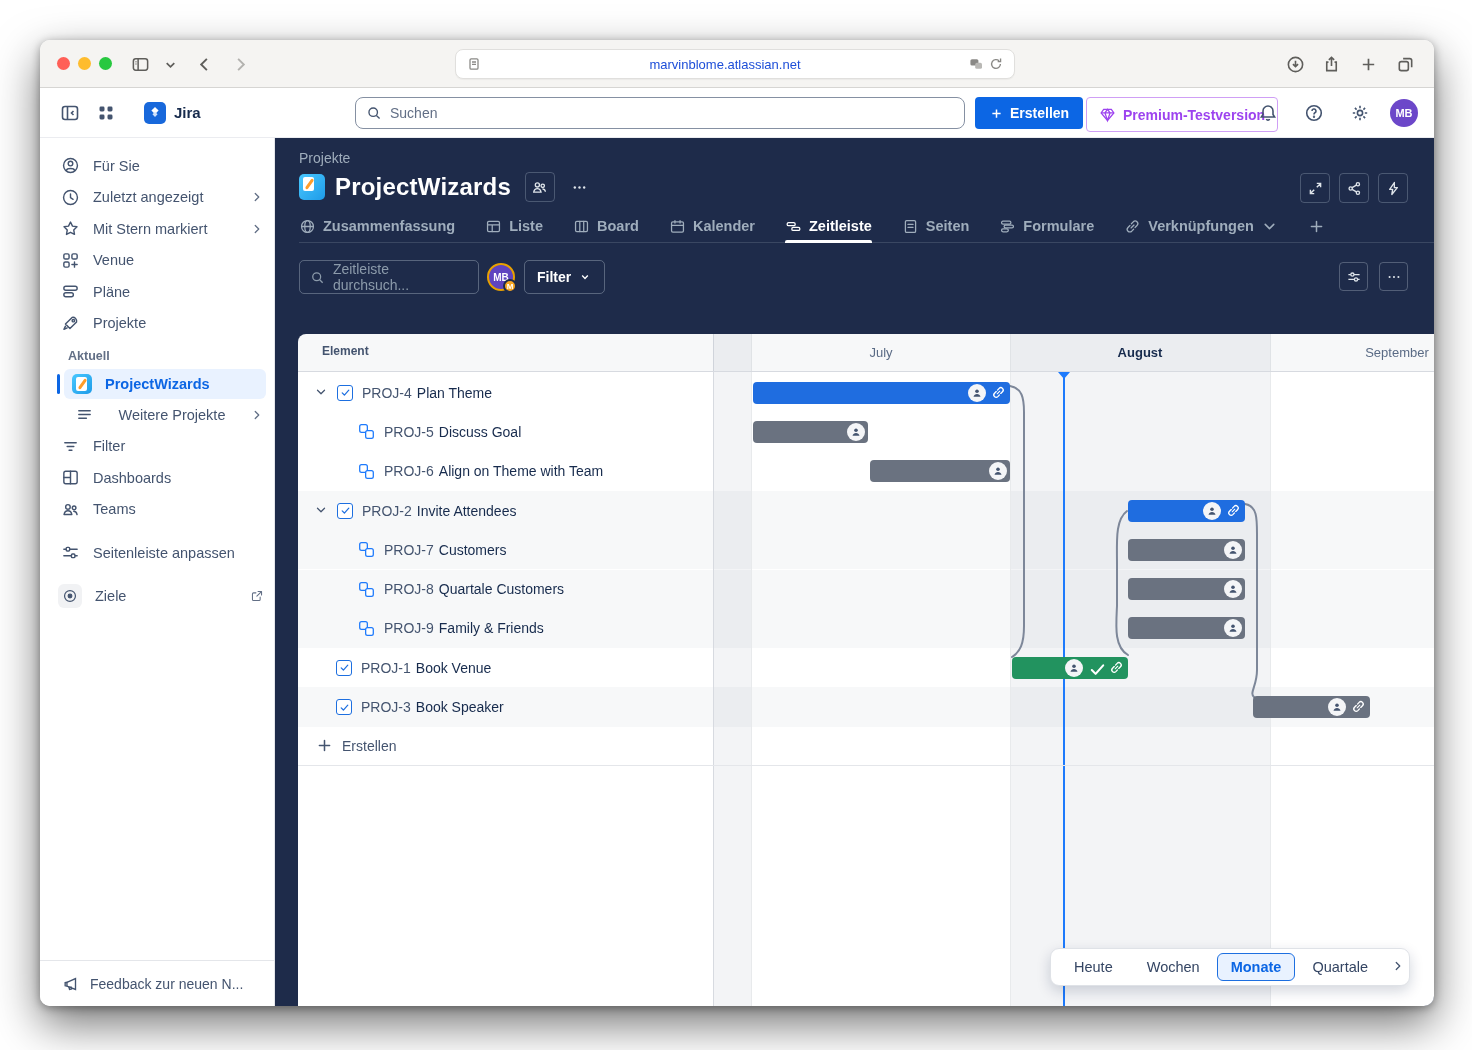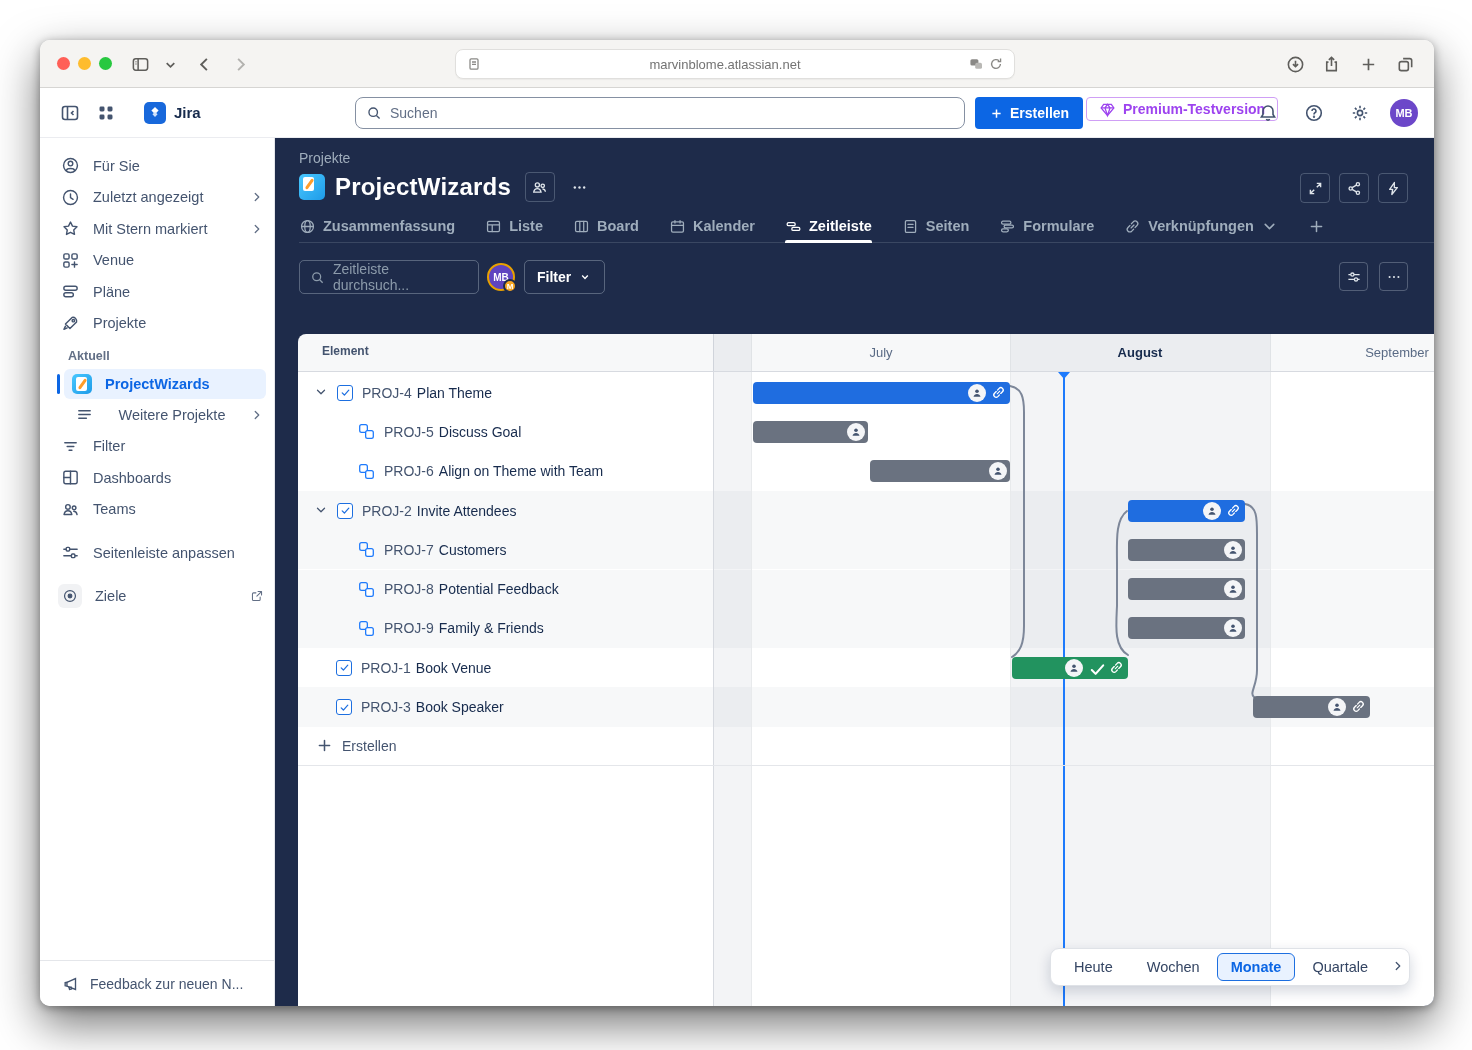--- a/index.html
+++ b/index.html
@@ -13,41 +13,41 @@
   .chrome { position:absolute; left:0; top:0; width:100%; height:48px; background:#f5f4f2;
             border-bottom:1px solid #d6d5d3; }
   .traffic { position:absolute; top:17px; width:13px; height:13px; border-radius:50%; }
   .chrome-ic { position:absolute; top:12px; width:24px; height:24px; display:flex;
                align-items:center; justify-content:center; color:#5f5e5b; }
   .chrome-ic svg { width:19px; height:19px; }
   .chrome-ic.dim { color:#b3b2af; }
   .urlbar { position:absolute; left:415px; top:9px; width:560px; height:30px; background:#fff;
             border:1px solid #e0dfdd; border-radius:8px; display:flex; align-items:center;
             padding:0 8px; box-shadow:0 1px 1px rgba(0,0,0,.04); }
-  .urlbar .addr { flex:1; text-align:center; font-size:13px; color:#737373; }
+  .urlbar .addr { flex:1; text-align:center; font-size:13px; color:#1d4ed8; }
   .urlbar .uic { width:20px; height:20px; color:#8a8986; display:flex; align-items:center; justify-content:center; }
   .urlbar .uic svg { width:16px; height:16px; }
 
   
   .appbar { position:absolute; left:0; top:48px; width:100%; height:50px; background:#fff;
             border-bottom:1px solid #ebecf0; display:flex; align-items:center; }
   .appbar .ic-btn { width:32px; height:32px; display:flex; align-items:center; justify-content:center;
                     color:#44546f; border-radius:4px; }
   .appbar .ic-btn svg { width:20px; height:20px; }
   .jira-logo { width:22px; height:22px; border-radius:5px; background:#1868db; display:flex;
                align-items:center; justify-content:center; margin-left:22px; }
   .jira-name { font-size:15px; font-weight:bold; color:#172b4d; margin-left:8px; }
   .global-search { position:absolute; left:315px; top:9px; width:610px; height:32px;
                    border:1px solid #8590a2; border-radius:8px; background:#fff; display:flex;
                    align-items:center; padding:0 10px; color:#626f86; font-size:14px; gap:8px; }
   .global-search svg { width:16px; height:16px; color:#44546f; }
   .create-btn { position:absolute; left:935px; top:9px; height:32px; padding:0 14px; background:#0c66e4;
                 color:#fff; font-size:14px; font-weight:bold; border:none; border-radius:4px;
                 display:flex; align-items:center; gap:6px; }
-  .premium-btn { position:absolute; left:1046px; top:9px; height:24px; padding:0 12px; background:#fff;
+  .premium-btn { position:absolute; left:1046px; top:9px; height:35px; padding:0 12px; background:#fff;
                  border:1px solid #cf9ff5; border-radius:4px; color:#9d43ef; font-size:14px;
                  font-weight:bold; display:flex; align-items:center; gap:7px; }
   .appbar-right { position:absolute; right:16px; top:9px; display:flex; align-items:center; gap:14px; }
   .avatar-mb { width:28px; height:28px; border-radius:50%; background:#6c47c9; color:#fff;
                font-size:11px; font-weight:bold; display:flex; align-items:center; justify-content:center; }
 
   
   .sidebar { position:absolute; left:0; top:98px; width:235px; bottom:0; background:#fff;
              border-right:1px solid #e4e6ea; }
   .side-list { padding-top:12px; }
@@ -718,21 +718,21 @@
     <span>Customers</span>
         </div>
         <div class="row" style="top:235.5px">
           <span class="subic" style="margin-left:60px">
             <svg viewBox="0 0 20 20" width="17" height="17" fill="none" stroke="currentColor" stroke-width="1.5" stroke-linecap="round" stroke-linejoin="round">
               <rect x="2" y="2" width="9" height="9" rx="2.2"></rect>
               <rect x="9" y="9" width="9" height="9" rx="2.2" fill="#fff"></rect>
             </svg>
           </span>
     <span class="key">PROJ-8</span>
-    <span>Potential Feedback</span>
+    <span>Quartale Customers</span>
         </div>
         <div class="row" style="top:274.8px">
           <span class="subic" style="margin-left:60px">
             <svg viewBox="0 0 20 20" width="17" height="17" fill="none" stroke="currentColor" stroke-width="1.5" stroke-linecap="round" stroke-linejoin="round">
               <rect x="2" y="2" width="9" height="9" rx="2.2"></rect>
               <rect x="9" y="9" width="9" height="9" rx="2.2" fill="#fff"></rect>
             </svg>
           </span>
     <span class="key">PROJ-9</span>
     <span>Family &amp; Friends</span>

